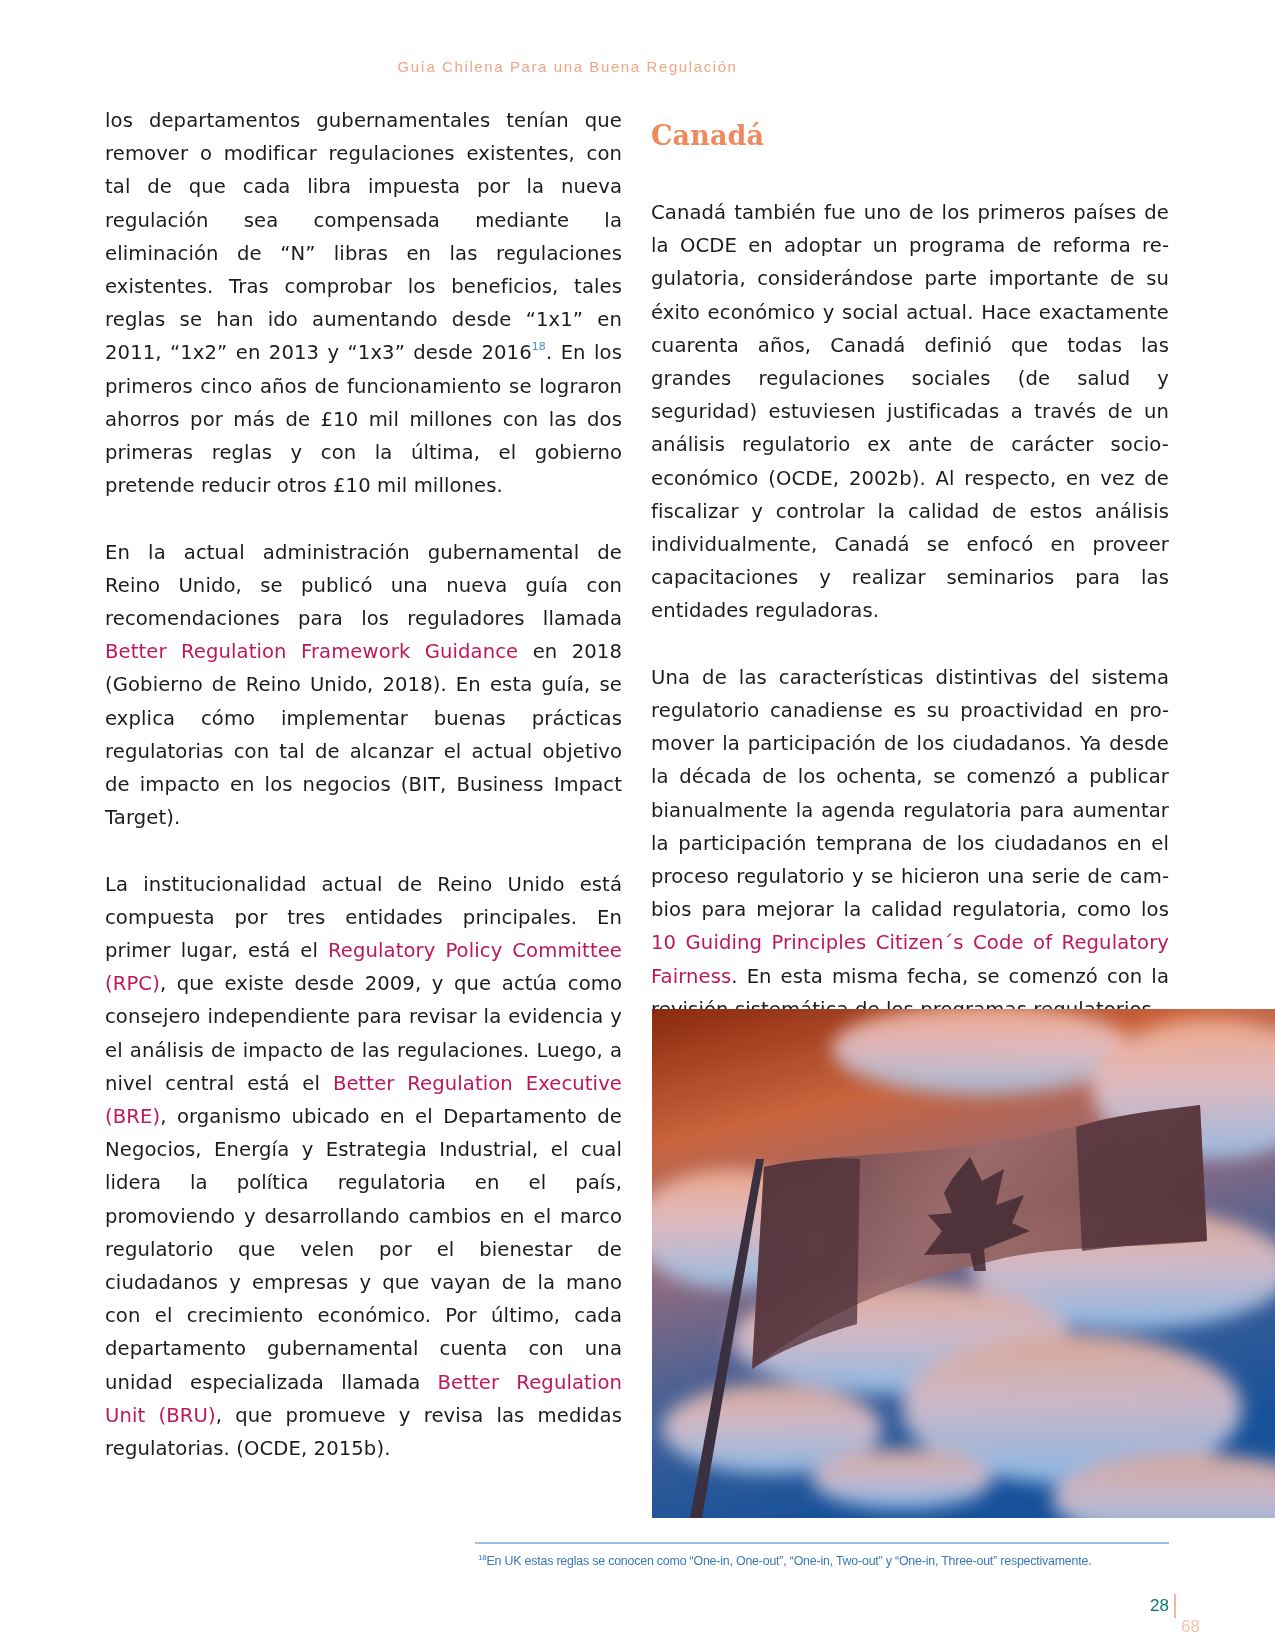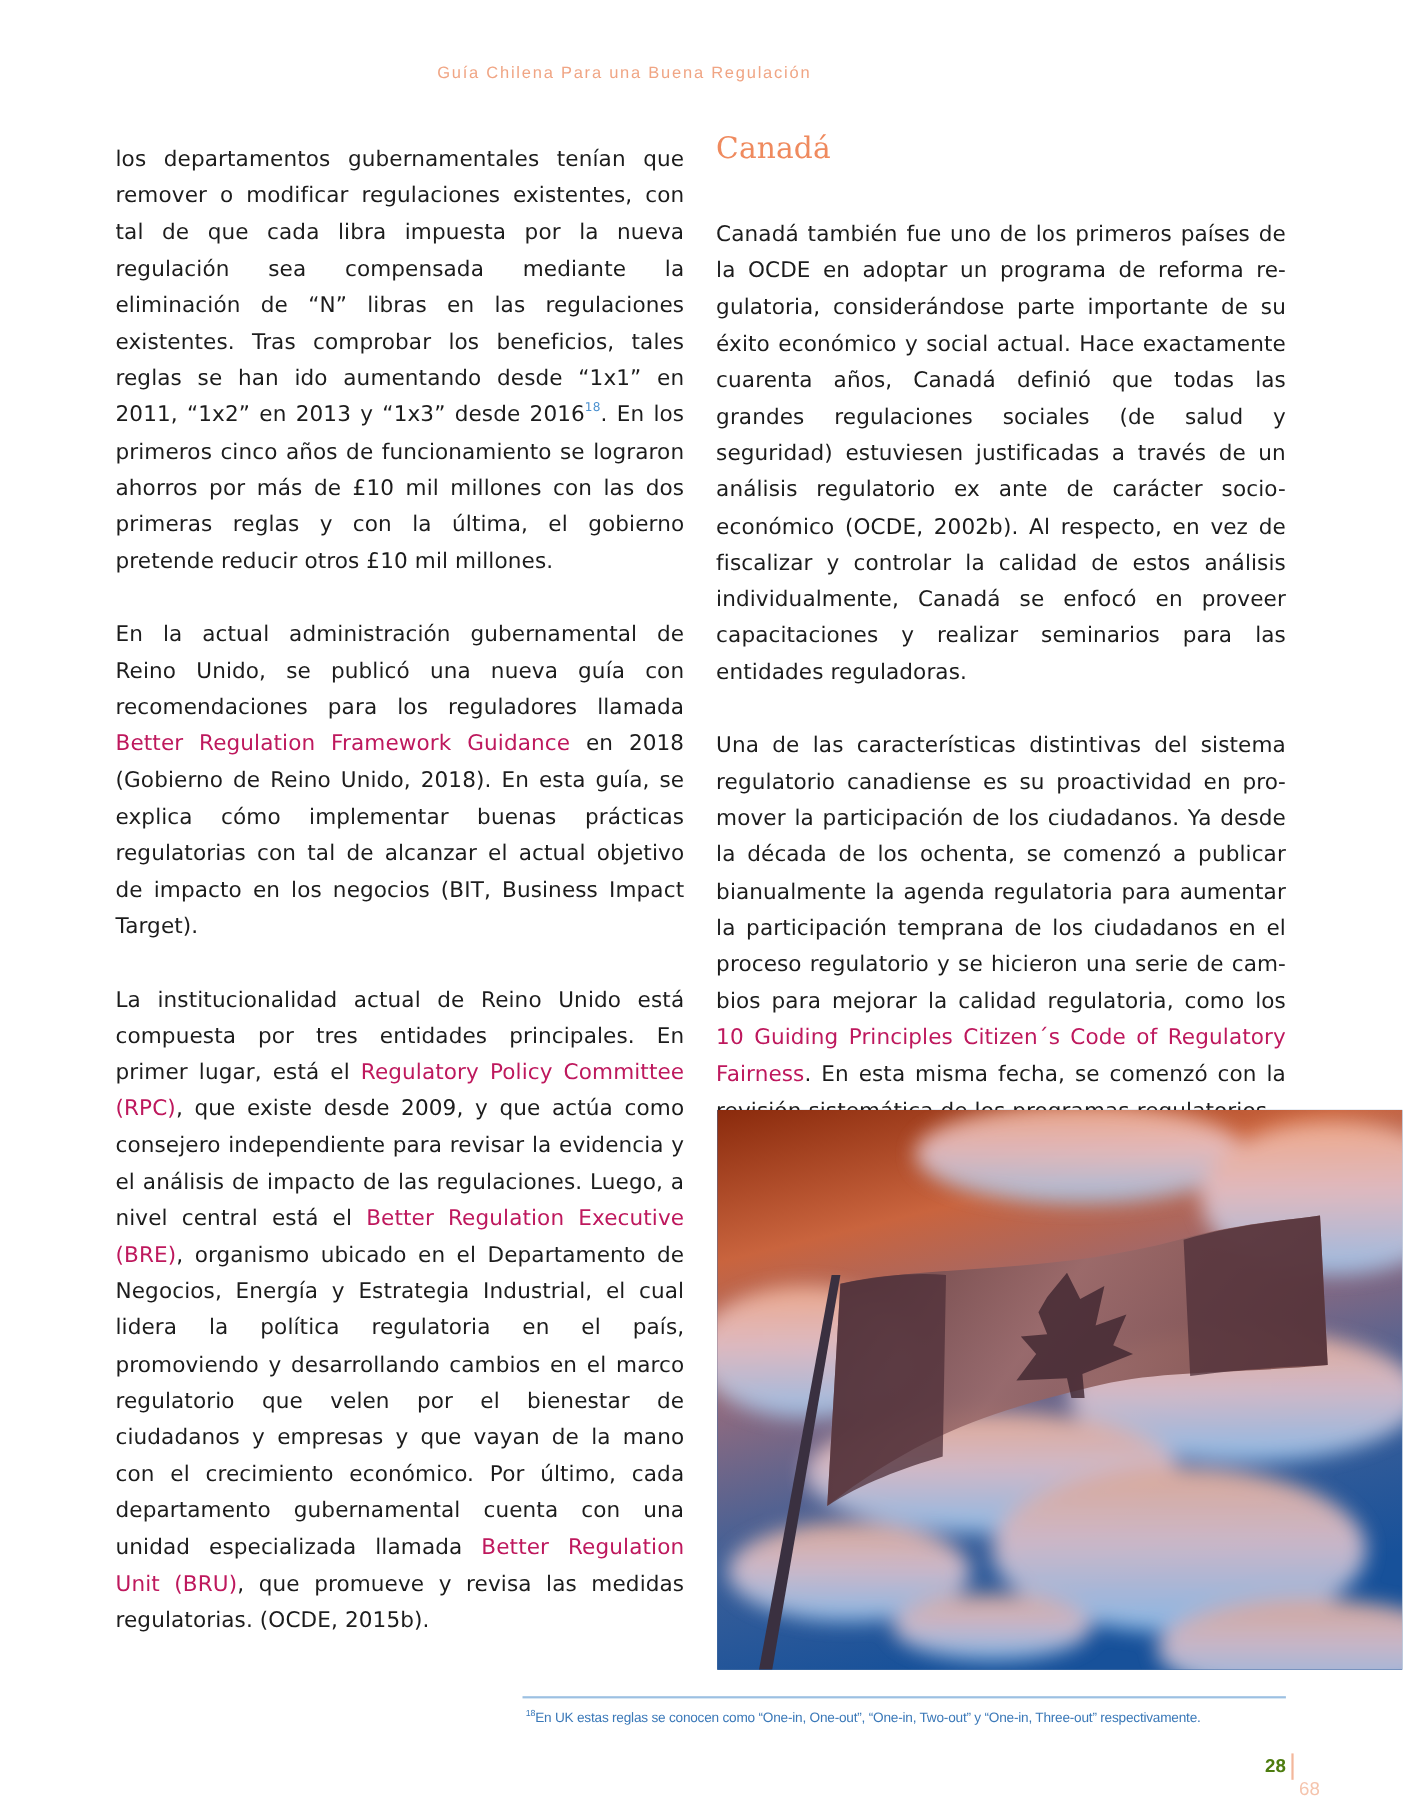--- a/index.html
+++ b/index.html
@@ -11,25 +11,25 @@
   .running-head {
     position: absolute; top: 58px; left: 0; width: 1135px; text-align: center;
     font-family: "Liberation Sans", sans-serif; font-size: 15px; letter-spacing: 1.6px;
     color: #f0a584;
   }
   .col {
     position: absolute; font-size: 19.6px; line-height: 33.2px; letter-spacing: 0.1px;
     text-align: justify; hyphens: manual;
   }
   .col p { margin: 0 0 33.2px 0; }
-  .col-left { left: 105px; top: 128px; width: 517px; }
+  .col-left { left: 105px; top: 104px; width: 517px; }
   .col-right { left: 651px; top: 116px; width: 518px; }
   .heading {
     font-family: "DejaVu Serif", serif; font-size: 27px; color: #ef8a5e;
-    line-height: 40px; margin: 0 0 40px 0; font-weight: normal;
+    line-height: 40px; margin: 0 0 40px 0; font-weight: bold;
   }
   .link { color: #be185d; }
   sup.fn { color: #4a90cf; font-size: 11px; vertical-align: 9px; line-height: 0; }
   .photo {
     position: absolute; left: 652px; top: 1009px; width: 623px; height: 509px;
     overflow: hidden; background: #1c4f8f;
   }
   .photo svg { display: block; }
   .fn-rule {
     position: absolute; left: 475px; top: 1542px; width: 694px; height: 2px;
@@ -38,21 +38,21 @@
   .footnote {
     position: absolute; left: 478px; top: 1554px; width: 694px;
     font-family: "Liberation Sans", sans-serif; font-size: 12.4px; color: #3a78b8;
     letter-spacing: -0.2px; white-space: nowrap;
   }
   .footnote sup { font-size: 8px; vertical-align: 5px; line-height: 0; }
   .pager {
     position: absolute; top: 1574px; left: 1150px;
     font-family: "Liberation Sans", sans-serif; font-size: 17px; display: flex; align-items: center;
   }
-  .pager .cur { color: #4d7c0f; font-weight: bold; }
+  .pager .cur { color: #0f766e; font-weight: normal; }
   .pager .sep { display: inline-block; width: 2px; height: 24px; background: #f3b79b; margin: 0 5px; }
   .pager .tot { color: #f5c4ad; margin-top: 43px; }
 </style>
 </head>
 <body>
 
 <div class="running-head">Guía Chilena Para una Buena Regulación</div>
 
 <div class="col col-left">
   <p><span>los departamentos gubernamentales tenían que remover o modificar regulaciones existentes, con tal de que cada libra impuesta por la nueva regulación sea compensada mediante la eliminación de “N” libras en las regulaciones existentes. Tras comprobar los beneficios, tales reglas se han ido aumentando desde “1x1” en 2011, “1x2” en 2013 y “1x3” desde 2016</span><sup class="fn">18</sup><span>. En los primeros cinco años de funcionamiento se lograron ahorros por más de £10 mil millones con las dos primeras reglas y con la última, el gobierno pretende reducir otros £10 mil millones.</span></p>

